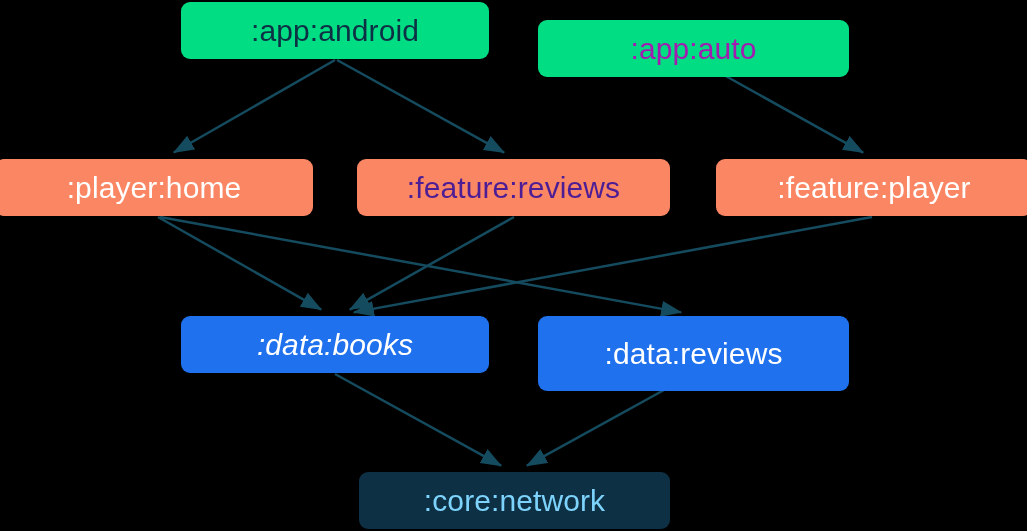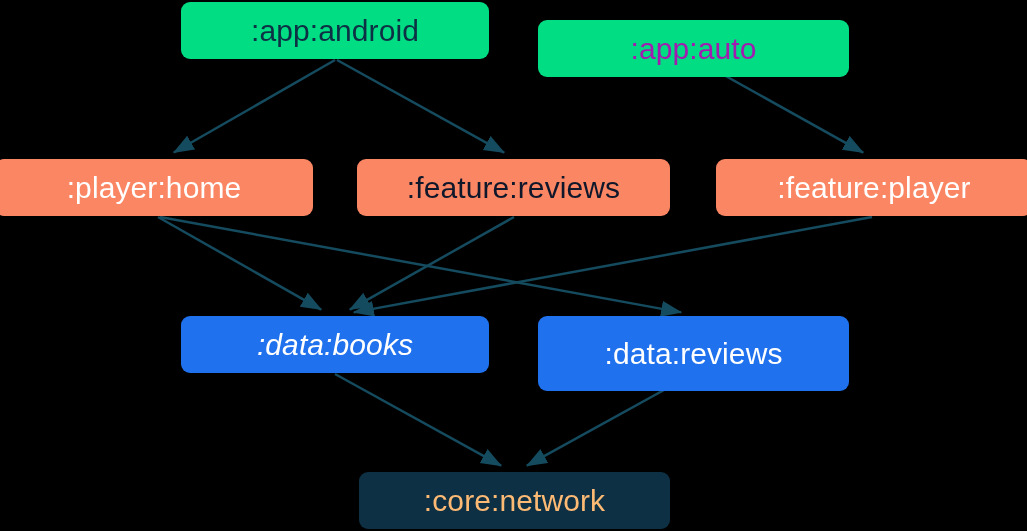--- a/index.html
+++ b/index.html
@@ -73,29 +73,29 @@
 
   <div class="node" style="left: 181px; top: 2px; width: 308px; height: 57px; background: rgb(0, 221, 130); color: rgb(13, 48, 68);">
     <span class="node-label">:app:android</span>
   </div>
   <div class="node" style="left: 538px; top: 20px; width: 311px; height: 57px; background: rgb(0, 221, 130); color: #a21caf;">
     <span class="node-label">:app:auto</span>
   </div>
   <div class="node" style="left: -5px; top: 159px; width: 318px; height: 57px; background: rgb(251, 134, 100); color: rgb(255, 255, 255);">
     <span class="node-label">:player:home</span>
   </div>
-  <div class="node" style="left: 357px; top: 159px; width: 313px; height: 57px; background: rgb(251, 134, 100); color: #0f172a;">
+  <div class="node" style="left: 357px; top: 159px; width: 313px; height: 57px; background: rgb(251, 134, 100); color: #4c1d95;">
     <span class="node-label">:feature:reviews</span>
   </div>
   <div class="node" style="left: 716px; top: 159px; width: 316px; height: 57px; background: rgb(251, 134, 100); color: rgb(255, 255, 255);">
     <span class="node-label">:feature:player</span>
   </div>
   <div class="node" style="left: 181px; top: 316px; width: 308px; height: 57px; background: rgb(31, 113, 238); color: rgb(255, 255, 255); font-style: italic;">
     <span class="node-label">:data:books</span>
   </div>
   <div class="node" style="left: 538px; top: 316px; width: 311px; height: 75px; background: rgb(31, 113, 238); color: rgb(255, 255, 255);">
     <span class="node-label">:data:reviews</span>
   </div>
-  <div class="node" style="left: 359px; top: 472px; width: 311px; height: 57px; background: rgb(13, 48, 68); color: #fdba74;">
+  <div class="node" style="left: 359px; top: 472px; width: 311px; height: 57px; background: rgb(13, 48, 68); color: #7dd3fc;">
     <span class="node-label">:core:network</span>
   </div>
 
 </div>
 
 </body></html>

